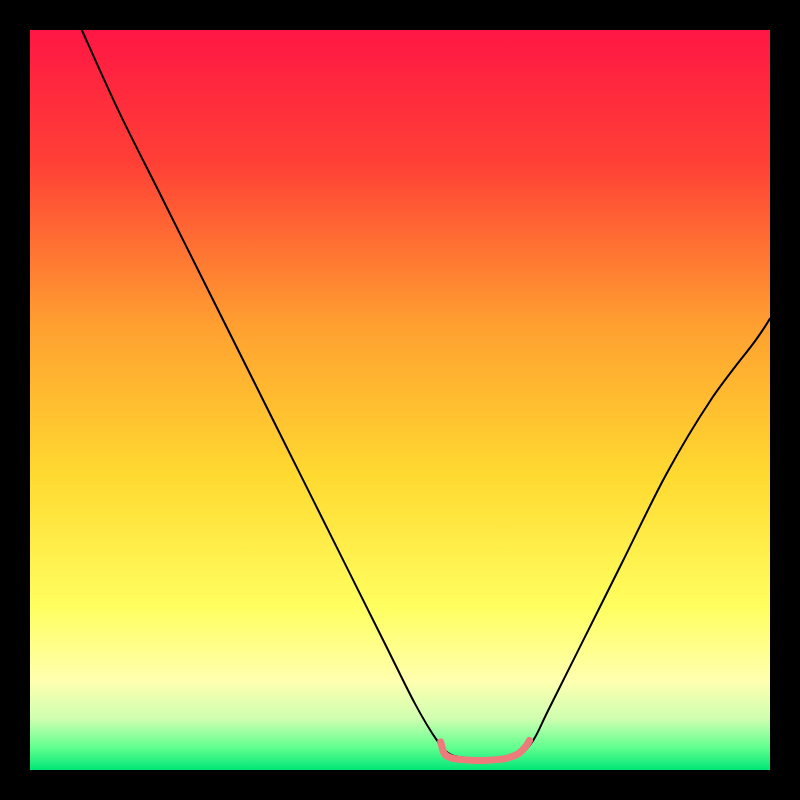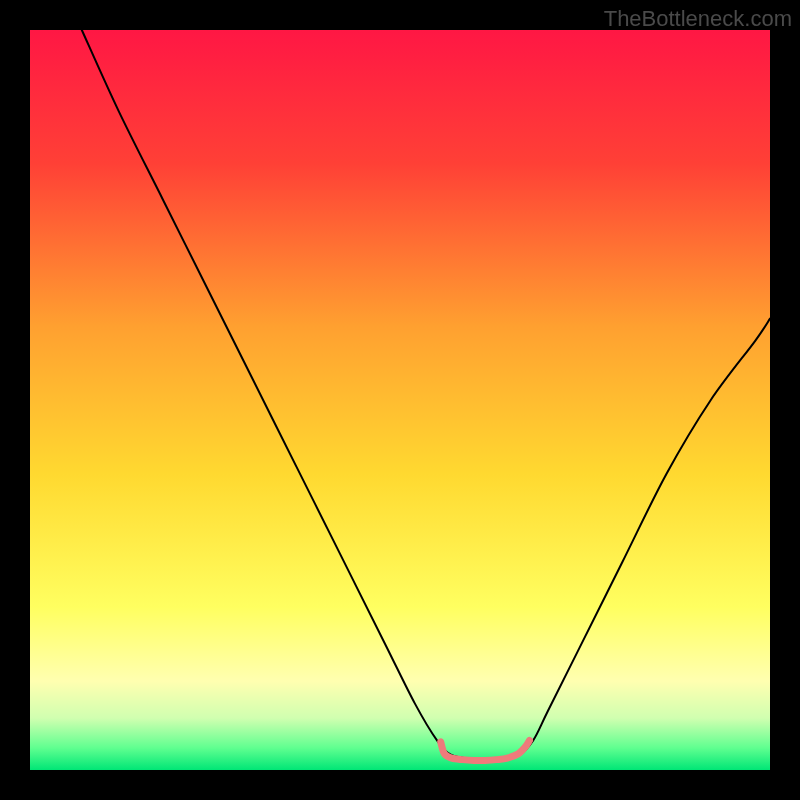--- a/index.html
+++ b/index.html
@@ -26,21 +26,20 @@
     z-index: 10;
   }
   svg {
     display: block;
   }
 </style>
 </head>
 <body>
 
 <div class="container">
-  <div class="watermark">TheBottleneck.com</div>
   <svg id="chart-svg" width="800" height="800" viewBox="0 0 800 800">
     <defs>
       <linearGradient id="bg-grad" x1="0" y1="0" x2="0" y2="1">
           <stop offset="0%" stop-color="#ff1744"></stop>
           <stop offset="18%" stop-color="#ff4036"></stop>
           <stop offset="40%" stop-color="#ffa030"></stop>
           <stop offset="60%" stop-color="#ffd930"></stop>
           <stop offset="78%" stop-color="#ffff60"></stop>
           <stop offset="88%" stop-color="#ffffb0"></stop>
           <stop offset="93%" stop-color="#d0ffb0"></stop>

